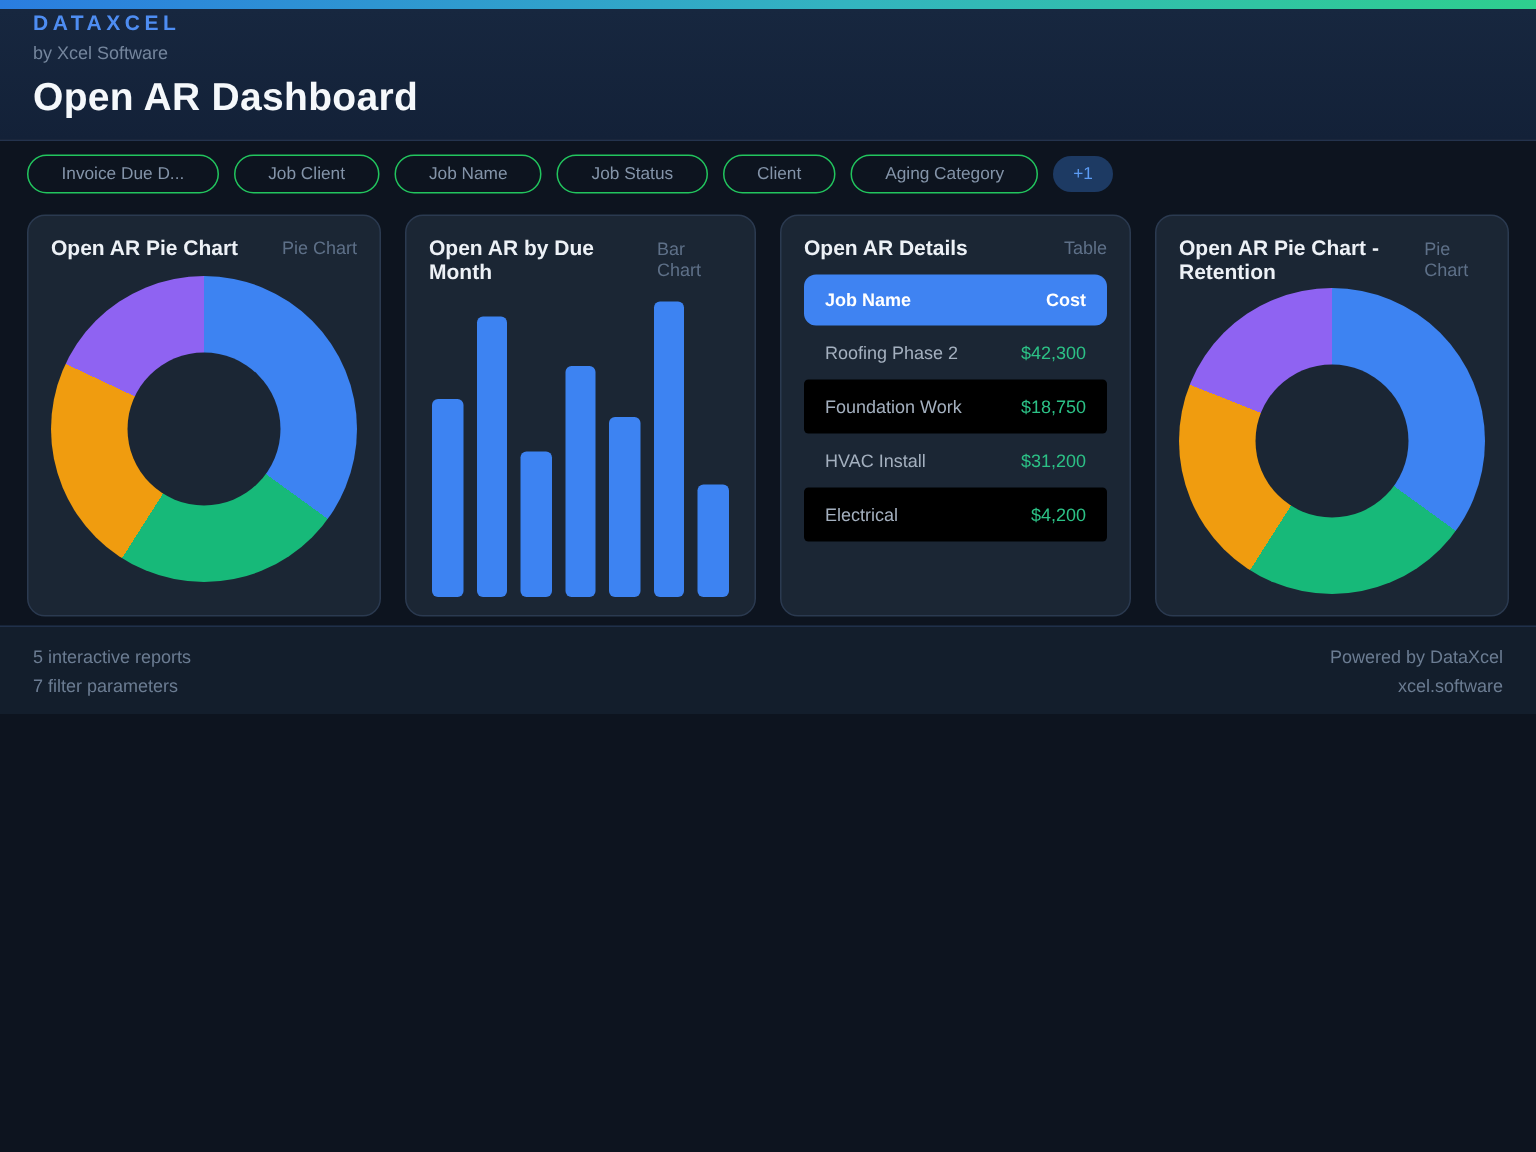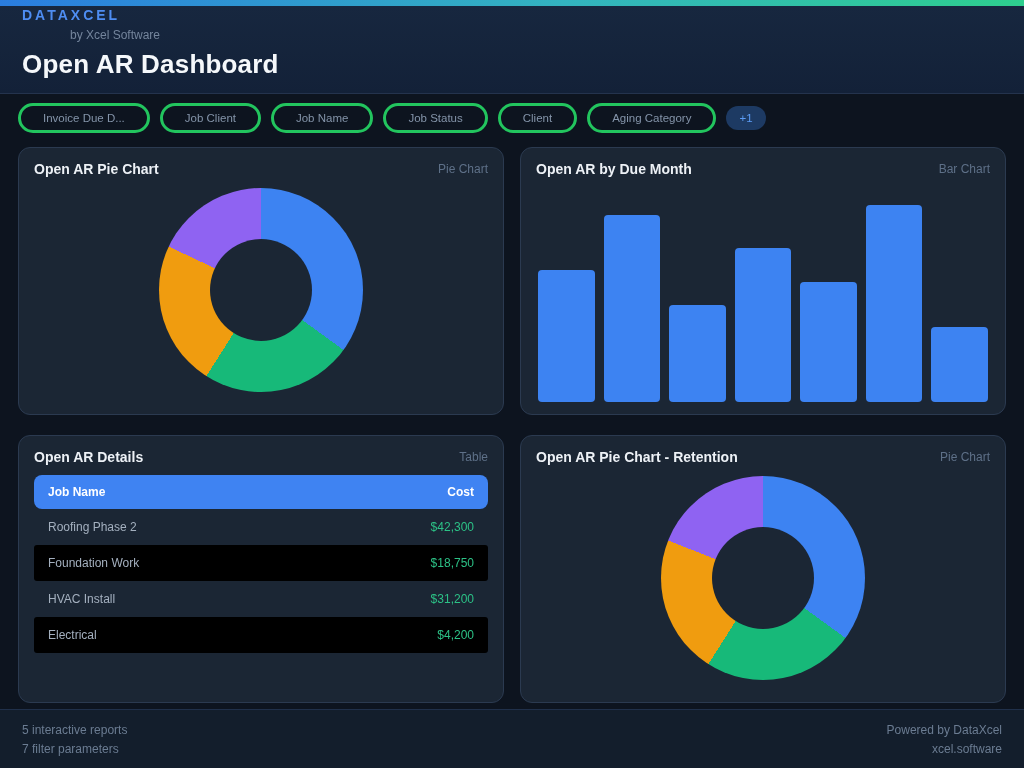--- a/index.html
+++ b/index.html
@@ -23,56 +23,56 @@
     align-items: flex-end;
     height: 88px;
   }
   .brand-block { display: flex; flex-direction: column; }
   .brand {
     color: #4e8df2;
     font-size: 14px;
     font-weight: bold;
     letter-spacing: 3px;
   }
-  .byline { color: #74859c; font-size: 12px; margin-top: 5px; margin-left: 48px; }
+  .byline { color: #74859c; font-size: 12px; margin-top: 5px; }
   .page-title { color: #f5f8fb; font-size: 26px; font-weight: 600; margin-top: 7px; letter-spacing: 0.2px; }
   .tagline {
     color: #93a2b6;
     font-size: 12.5px;
     text-align: right;
     line-height: 1.75;
     padding-bottom: 3px;
   }
   .filter-row {
     display: flex;
     align-items: center;
     gap: 10px;
     padding: 9px 18px 8px 18px;
   }
   .chip {
-    border: 3px solid #22c55e;
+    border: 1px solid #22c55e;
     background: transparent;
     color: #8494a9;
     font-size: 11.5px;
     border-radius: 999px;
     padding: 6px 22px;
     white-space: nowrap;
     cursor: pointer;
     font-family: inherit;
   }
   .chip-more {
     border: none;
     background: #1d3a63;
     color: #5c9cf5;
     padding: 6px 13px;
   }
   .grid {
     margin: 6px 18px 0 18px;
     display: grid;
-    grid-template-columns: 1fr 1fr;
+    grid-template-columns: 1fr 1fr 1fr 1fr;
     column-gap: 16px;
     row-gap: 20px;
   }
   .panel {
     background: #1b2634;
     border: 1px solid #2b3a50;
     border-radius: 12px;
     height: 268px;
     padding: 13px 15px 12px 15px;
     display: flex;

